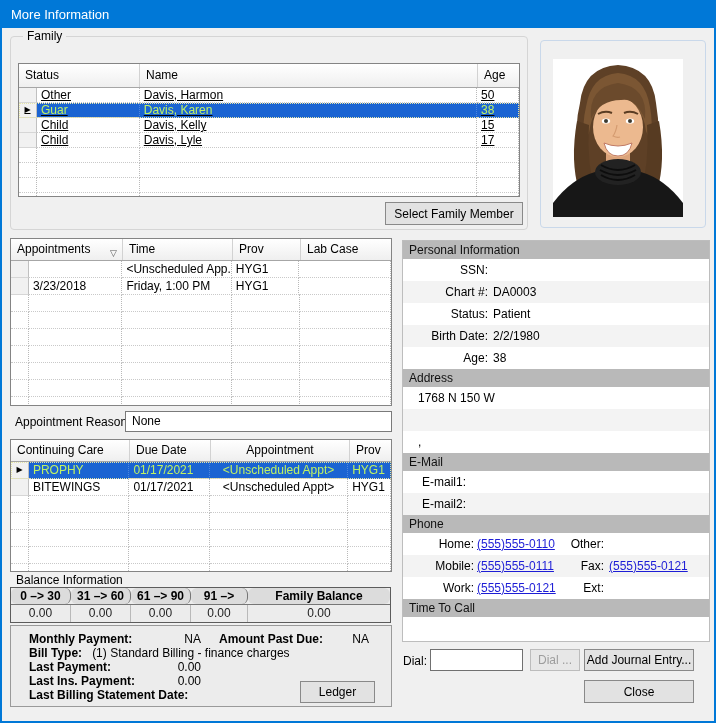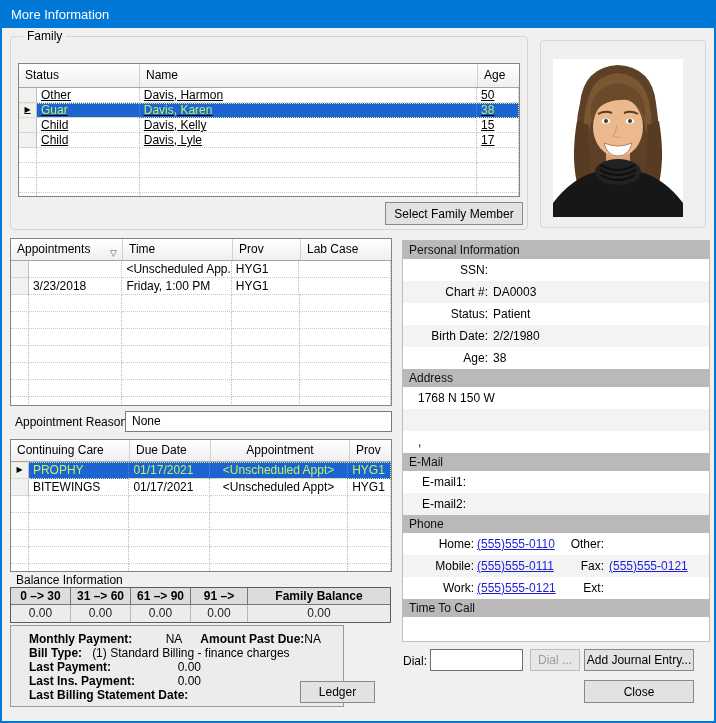--- a/index.html
+++ b/index.html
@@ -45,21 +45,21 @@
 
   .label-line { position:absolute; white-space:nowrap; }
 
   .reason-box { position:absolute; background:#fff; border:1px solid #7a7a7a;
                 line-height:19px; padding-left:6px; }
 
   
   .bal-tbl { position:absolute; border:1px solid #5c5c5c; background:#ececec; }
   .bal-tbl .hrow { display:flex; height:17px; border-bottom:1px solid #767676; }
   .bal-tbl .hcellb { font-weight:bold; font-size:12px; text-align:center; line-height:16px;
-                     border-right:1px solid #767676; background:#dcdcdc; }
+                     border-right:1px solid #767676; background:#dcdcdc;border-radius:6px; }
   .bal-tbl .hcellb:last-child { border-right:none; }
   .bal-tbl .vrow { display:flex; height:17px; }
   .bal-tbl .vcell { text-align:center; line-height:17px; border-right:1px solid #b9b9b9; color:#222; }
   .bal-tbl .vcell:last-child { border-right:none; }
 
   .bill-panel { position:absolute; background:#ececec; border:1px solid #9a9a9a; padding:6px 0 0 18px; }
   .brow { display:flex; height:14px; line-height:14px; white-space:nowrap; }
   .bold { font-weight:bold; }
 
   
@@ -342,21 +342,21 @@
       </div>
       <div class="vrow">
         <div class="vcell" style="width:60px;">0.00</div>
         <div class="vcell" style="width:60px;">0.00</div>
         <div class="vcell" style="width:60px;">0.00</div>
         <div class="vcell" style="width:57px;">0.00</div>
         <div class="vcell" style="width:142px;">0.00</div>
       </div>
     </div>
 
-    <div class="bill-panel" style="left:8px; top:597px; width:334px; height:82px;">
+    <div class="bill-panel" style="left:8px; top:597px; width:382px; height:82px;">
       <div class="brow">
         <span class="bold" style="width:132px;">Monthly Payment:</span>
         <span style="width:40px; text-align:right;">NA</span>
         <span class="bold" style="padding-left:18px;">Amount Past Due:</span>
         <span style="flex:1; text-align:right; padding-right:22px;">NA</span>
       </div>
       <div class="brow">
         <span class="bold">Bill Type:</span>
         <span style="padding-left:10px;">(1) Standard Billing - finance charges</span>
       </div>

